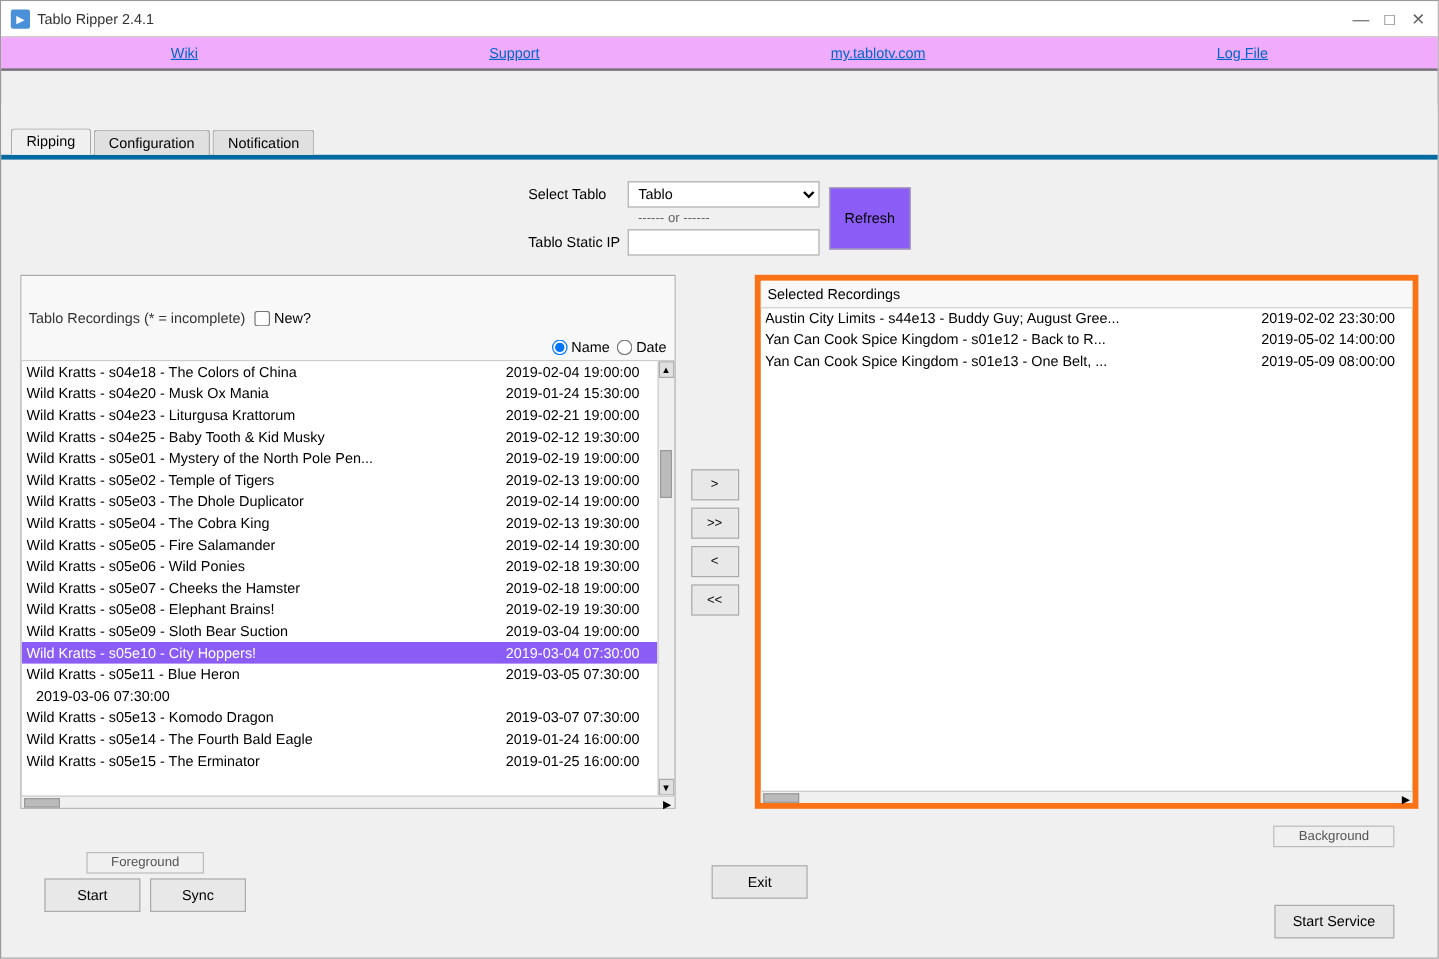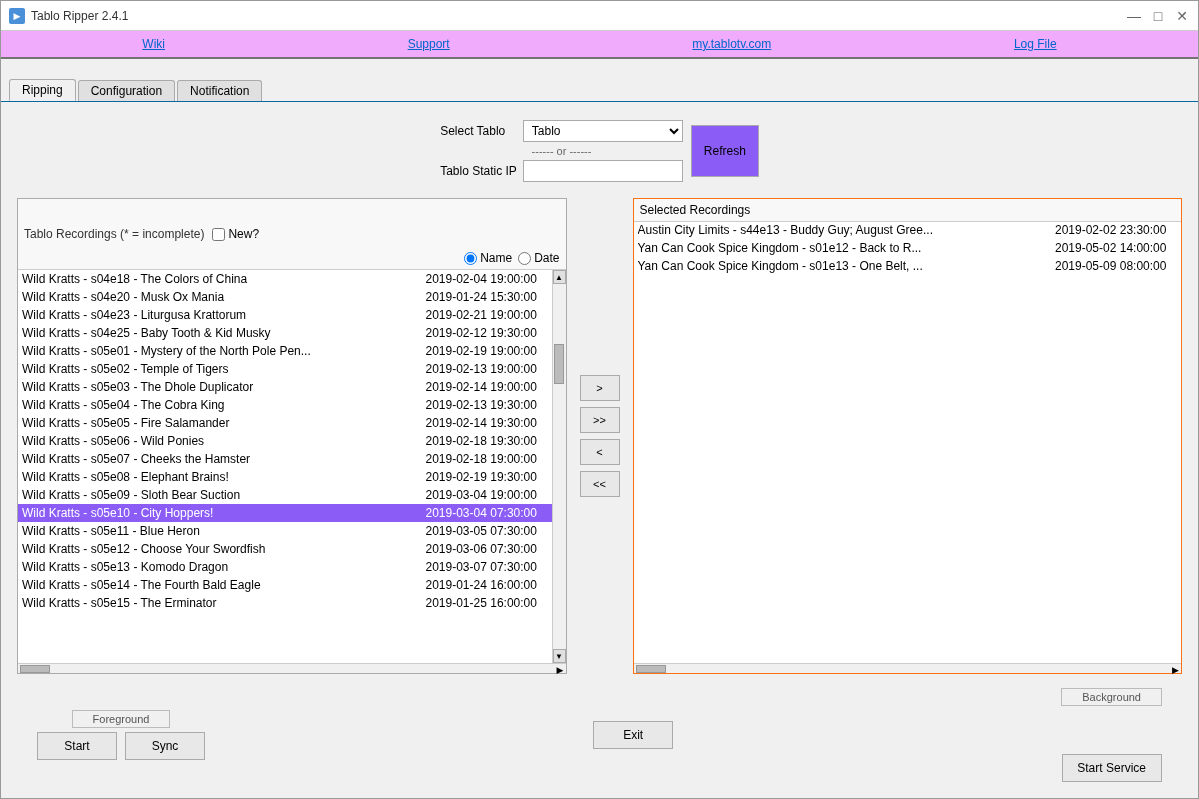--- a/index.html
+++ b/index.html
@@ -78,21 +78,22 @@
       color: #0066cc;
       text-decoration: underline;
       cursor: pointer;
       font-size: 12px;
     }
     .tab-bar {
       background: #f0f0f0;
       display: flex;
       align-items: flex-end;
       padding: 20px 8px 0;
-      border-bottom: 1px solid #0369a1;
+      border-bottom: 4px solid #0369a1;
+      margin-top: 28px;
     }
     .tab {
       padding: 3px 12px;
       border: 1px solid #aaa;
       border-bottom: none;
       background: #e0e0e0;
       cursor: pointer;
       margin-right: 2px;
       border-radius: 3px 3px 0 0;
       font-size: 12px;
@@ -226,21 +227,21 @@
       cursor: pointer;
       font-size: 11px;
       display: flex;
       align-items: center;
       justify-content: center;
     }
     .selected-panel {
       flex: 1;
       display: flex;
       flex-direction: column;
-      border: 1px solid #f97316;
+      border: 5px solid #f97316;
     }
     .selected-panel-header {
       padding: 4px 6px;
       background: #f8f8f8;
       border-bottom: 1px solid #ccc;
     }
     .bottom-bar {
       display: flex;
       align-items: center;
       justify-content: space-between;
@@ -471,21 +472,20 @@
               </div>
               <div class="list-row selected">
                 <span class="row-name">Wild Kratts - s05e10 - City Hoppers!</span>
                 <span class="row-date">2019-03-04 07:30:00</span>
               </div>
               <div class="list-row">
                 <span class="row-name">Wild Kratts - s05e11 - Blue Heron</span>
                 <span class="row-date">2019-03-05 07:30:00</span>
               </div>
               <div class="list-row">
-                <span class="row-name">Wild Kratts - s05e12 - Choose Your Swordfish</span>
                 <span class="row-date">2019-03-06 07:30:00</span>
               </div>
               <div class="list-row">
                 <span class="row-name">Wild Kratts - s05e13 - Komodo Dragon</span>
                 <span class="row-date">2019-03-07 07:30:00</span>
               </div>
               <div class="list-row">
                 <span class="row-name">Wild Kratts - s05e14 - The Fourth Bald Eagle</span>
                 <span class="row-date">2019-01-24 16:00:00</span>
               </div>

